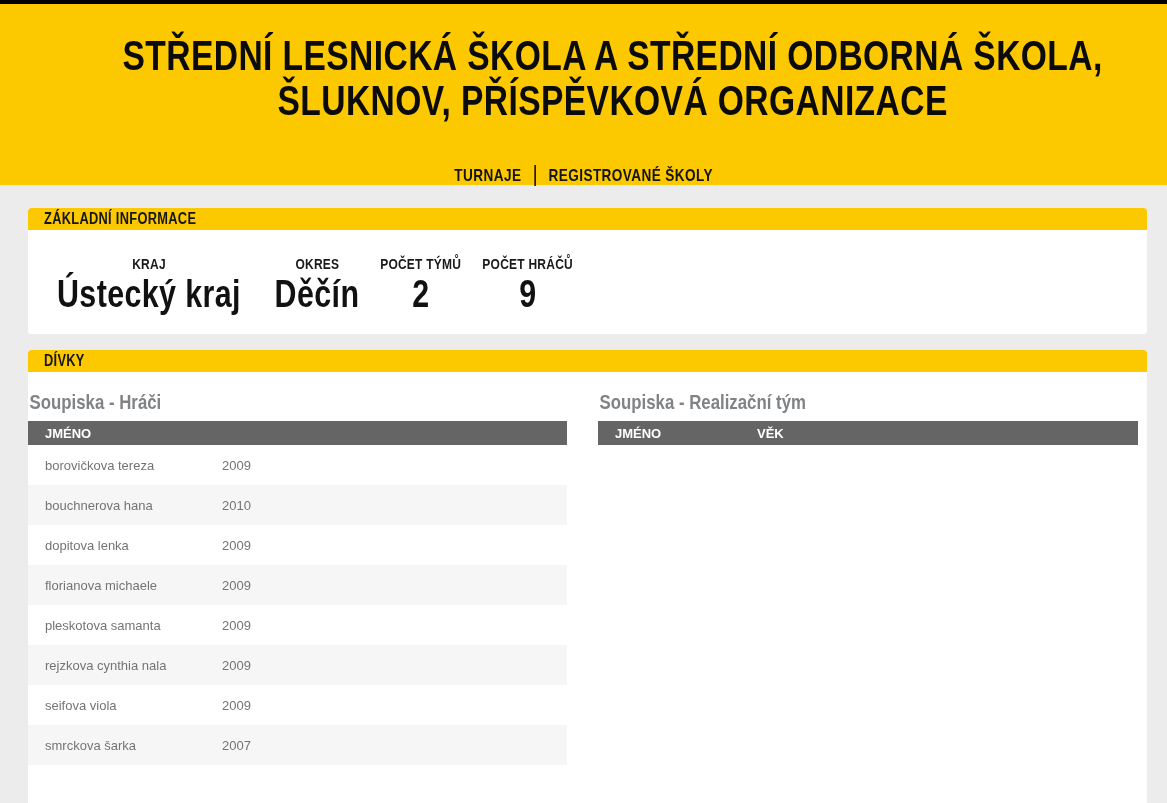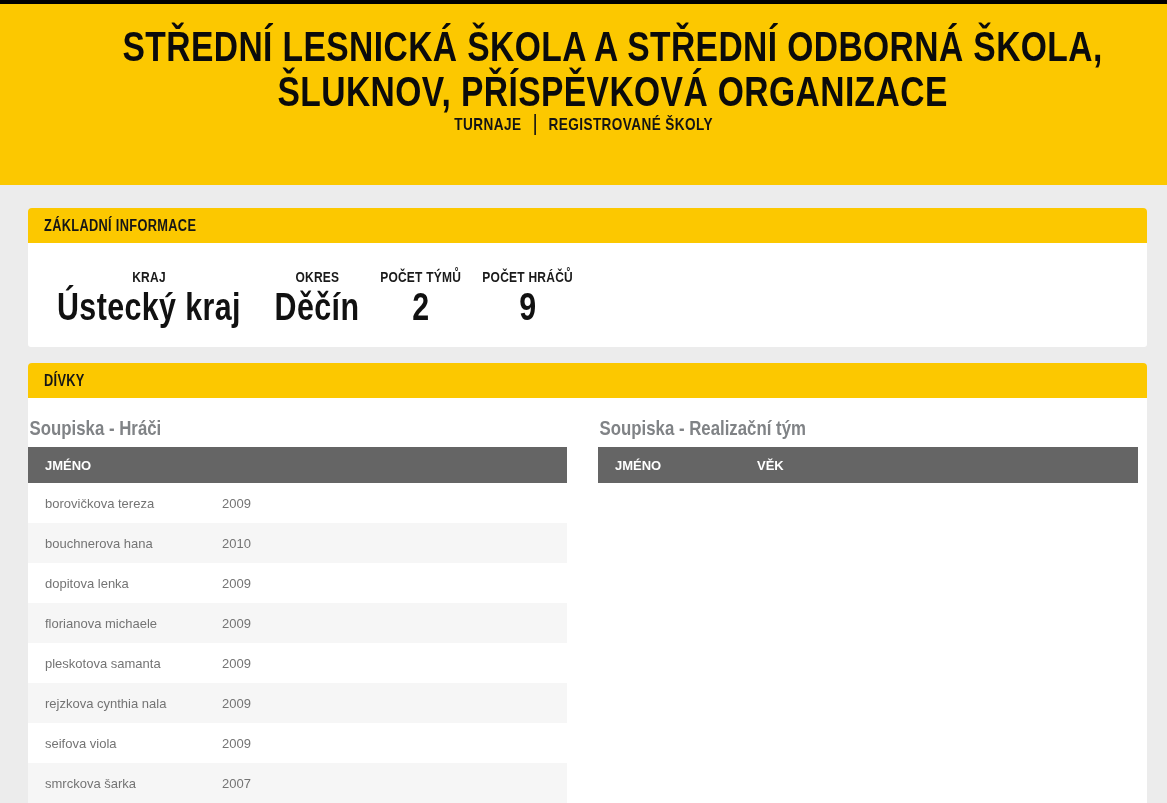--- a/index.html
+++ b/index.html
@@ -11,41 +11,41 @@
   
   .cond   { display:inline-block; transform:scaleX(0.8); transform-origin:0 50%; white-space:nowrap; }
   .cond-c { display:inline-block; transform:scaleX(0.8); transform-origin:50% 50%; white-space:nowrap; }
 
   .top-strip { height:4px; background: var(--topstrip, #000); }
 
   .site-header {
     height:181px;
     background: var(--accent, #FCC800);
     text-align:center;
-    padding-top:20px;
+    padding-top:29px;
   }
   .site-title {
     color:#0b0b0b;
     font-size:42px;
     font-weight:bold;
     line-height:45px;
     letter-spacing:0.5px;
   }
-  .main-nav { }
+  .main-nav { margin-top:42px; }
   .nav-inner { display:inline-flex; align-items:center; }
   .nav-link {
     font-size:17px; font-weight:bold; color:#141414;
     text-decoration:none; cursor:pointer; letter-spacing:0.5px;
   }
   .nav-divider { width:2px; height:21px; background:#141414; margin:0 16px; }
 
   .container { width:1119px; margin-left:28px; }
 
   .section-bar {
-    height:35px;
+    height:22px;
     background: var(--accent, #FCC800);
     border-radius:4px 4px 0 0;
     display:flex; align-items:center;
     padding-left:16px;
     font-size:16px; font-weight:bold; color:#161616;
     letter-spacing:0.4px;
   }
   .sec-basic { margin-top:23px; }
   .sec-divky { margin-top:16px; }
 
@@ -72,21 +72,21 @@
 
   .table-title {
     display:block;
     font-size:21px; font-weight:bold;
     color: var(--section_title, #808386);
     margin:18px 0 7px 2px;
   }
   .roster-table { width:100%; }
   .thead {
     display:flex; align-items:center;
-    height:36px;
+    height:24px;
     background: var(--table_header_bg, #656565);
     color: var(--table_header_text, #fff);
     font-size:13px; font-weight:bold;
   }
   .trow {
     display:flex; align-items:center;
     height:40px;
     font-size:13px;
     color: var(--text_muted, #747474);
     background:#fff;

